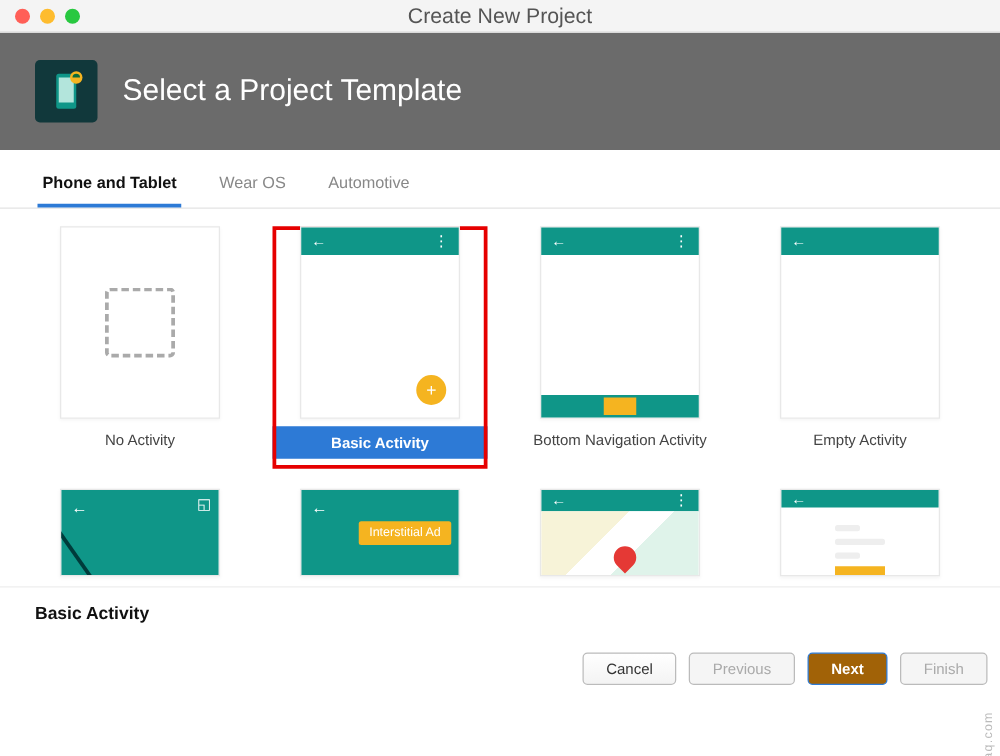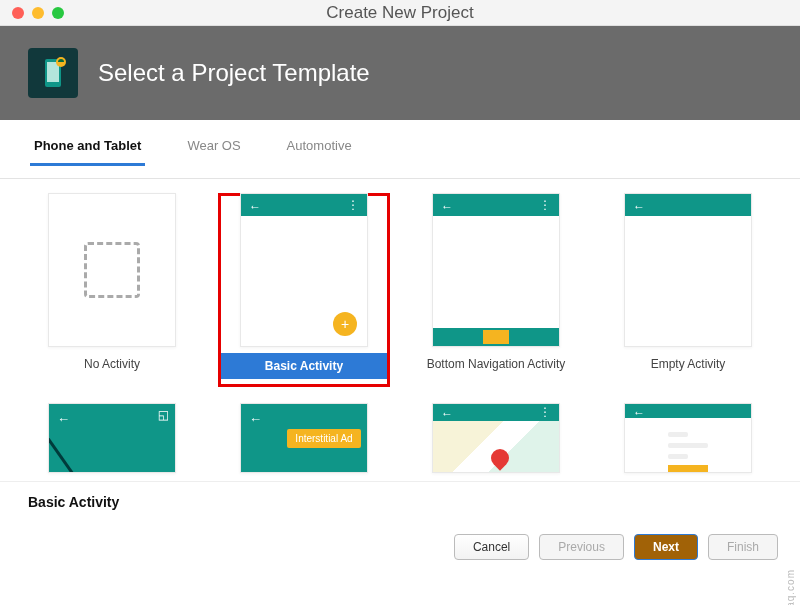--- a/index.html
+++ b/index.html
@@ -10,21 +10,21 @@
   .tl-dot { width: 12px; height: 12px; border-radius: 50%; }
   .tl-close { background: #ff5f57; }
   .tl-min   { background: #febc2e; }
   .tl-max   { background: #28c840; }
   .titlebar-title { position: absolute; left: 0; right: 0; text-align: center; font-size: 17px; color: #555; }
 
   .hero { background: #6b6b6b; color: #fff; height: 94px; display: flex; align-items: center; padding: 0 28px; gap: 20px; }
   .hero-icon { width: 50px; height: 50px; border-radius: 4px; background: #11383b; display: flex; align-items: center; justify-content: center; }
   .hero-title { font-size: 24px; font-weight: 400; }
 
-  .tabs { display: flex; gap: 38px; padding: 12px 30px 12px 30px; border-bottom: 1px solid #e3e3e3; font-size: 13px; }
+  .tabs { display: flex; gap: 26px; padding: 12px 30px 0 30px; border-bottom: 1px solid #e3e3e3; font-size: 13px; }
   .tab { color: #888; padding: 6px 4px 10px 4px; cursor: pointer; }
   .tab.active { color: #111; border-bottom: 3px solid #2d7ad6; font-weight: 600; }
 
   .gallery { padding: 14px 26px 0 26px; height: 302px; overflow: hidden; display: flex; flex-wrap: wrap; gap: 16px 20px; }
   .card { width: 172px; display: flex; flex-direction: column; align-items: center; }
   .thumb { width: 128px; height: 154px; background: #fff; border: 1px solid #e8e8e8; box-shadow: 0 1px 3px rgba(0,0,0,.05); display: flex; flex-direction: column; align-items: center; justify-content: flex-start; position: relative; }
   .card.selected { outline: 3px solid #e60000; outline-offset: -3px; padding-top: 6px; width: 172px; }
   .card.selected .thumb { margin-top: -6px; }
   .card-label { margin-top: 10px; font-size: 12px; color: #444; text-align: center; width: 172px; }
   .card.selected .card-label { background: #2d7ad6; color: #fff; padding: 6px 0; font-weight: 600; margin-top: 6px; }
@@ -50,21 +50,21 @@
   .map-pin { position:absolute; left:58px; top:28px; width:18px; height:18px; background:#e53935; border-radius:50% 50% 50% 0; transform:rotate(-45deg); }
   .login-lines { padding:8px 10px; }
   .login-lines .dotline { height:5px; background:#eee; margin:6px 0; border-radius:2px; }
   .login-lines .dotline.s { width:50%; }
   .login-btn { height:12px; background:#f5b420; width:40px; margin-top:6px; }
 
   .desc { padding: 12px 28px 4px 28px; border-top: 1px solid #eee; }
   .desc-title { font-size: 14px; font-weight: 700; color:#111; margin-bottom: 6px; }
   .desc-text { font-size: 12px; color:#555; }
 
-  .footer { display: flex; justify-content: flex-end; gap: 10px; padding: 14px 22px; }
+  .footer { display: flex; justify-content: flex-end; gap: 10px; padding: 14px 10px; }
   .btn { height: 26px; padding: 0 18px; border: 1px solid #bbb; background: linear-gradient(#fff,#f3f3f3); border-radius: 4px; font-size: 12px; color:#333; cursor:pointer; }
   .btn.disabled { color:#aaa; background:#f5f5f5; cursor:default; }
   .btn.primary { background:#a16207; color:#fff; border-color:#2d7ad6; font-weight:600; }
 
   .watermark { position:absolute; right:4px; bottom:36px; transform:rotate(-90deg); transform-origin:right bottom; font-size:10px; color:#bbb; letter-spacing:1px; }
 </style>
 </head>
 <body>
 
 <div class="titlebar">

